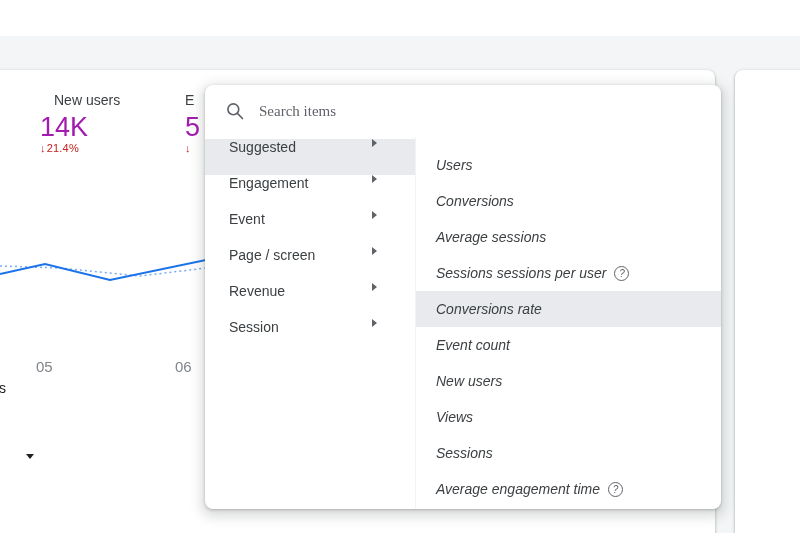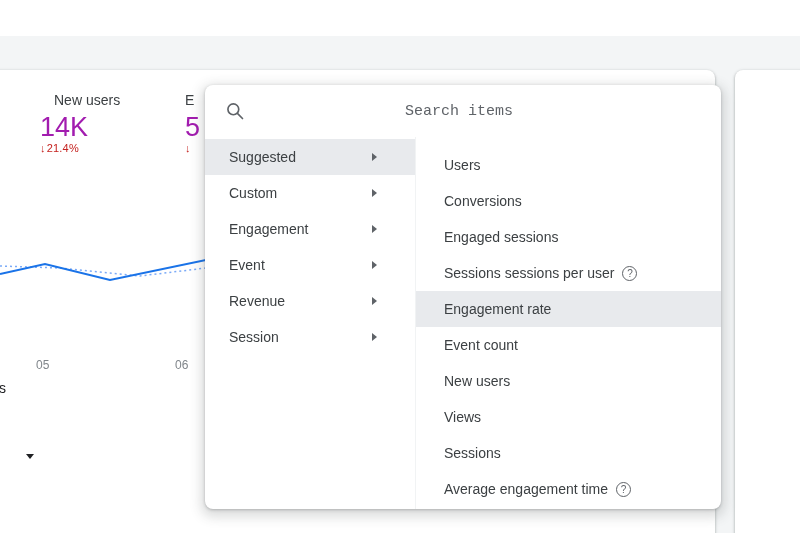--- a/index.html
+++ b/index.html
@@ -24,58 +24,58 @@
     box-shadow:0 1px 2px rgba(60,64,67,.30), 0 1px 3px 1px rgba(60,64,67,.15);
   }
 
   .metric { position:absolute; top:22px; }
   .metric-label { font-size:14px; color:#3c4043; margin-left:14px; margin-bottom:4px; white-space:nowrap; }
   .metric-value { font-size:27px; color:#a21caf; line-height:30px; white-space:nowrap; }
   .metric-change { font-size:11px; color:#c5221f; margin-top:0; letter-spacing:.2px; white-space:nowrap; }
   .metric-change .arrow { font-size:11px; margin-right:1px; }
 
   .chart-svg { position:absolute; left:12px; top:180px; }
-  .x-tick { position:absolute; top:288px; font-size:12px; color:#80868b; }
+  .x-tick { position:absolute; top:288px; font-size:15px; color:#80868b; }
   .frag-text { position:absolute; left:11px; top:310px; font-size:14px; color:#202124; }
   .caret-down {
     position:absolute; left:38px; top:384px; width:0; height:0;
     border-left:4px solid transparent; border-right:4px solid transparent;
     border-top:5px solid #202124;
   }
 
   
   .popup {
     position:absolute; left:205px; top:85px; width:516px; height:424px;
     background:#fff; border-radius:8px; z-index:20;
     box-shadow:0 1px 3px rgba(60,64,67,.30), 0 4px 12px 4px rgba(60,64,67,.18);
     overflow:hidden;
   }
   .search-row { height:52px; display:flex; align-items:center; padding-left:20px; }
   .search-icon { display:flex; margin-right:14px; }
   .search-input { border:none; outline:none; font-size:15px; color:#7f1d1d; width:400px; background:transparent;
-    font-family:Liberation Mono, monospace;text-align:center; }
+    font-family:Liberation Serif, serif; }
   .search-input::placeholder { color:#5f6368; opacity:1; }
 
   .columns { position:absolute; top:52px; left:0; right:0; bottom:0; display:flex; }
   .col-left { width:210px; padding-top:2px; }
   .col-right { flex:1; padding-top:10px; border-left:1px solid #f1f3f4; }
 
   .cat-row {
-    height:36px; display:flex; align-items:center; position:relative;
+    height:36px; display:flex; position:relative;
     padding:0 16px 0 24px; font-size:14px; color:#3c4043; cursor:pointer;
   }
   .cat-row.selected { background:#e8eaed; }
   .chevron {
     position:absolute; right:38px; width:0; height:0;
     border-left:5px solid #5f6368; border-top:4px solid transparent; border-bottom:4px solid transparent;
   }
 
   .item-row {
     height:36px; display:flex; align-items:center; gap:8px;
-    padding:0 16px 0 28px; font-size:14px; color:#3c4043; cursor:pointer;
+    padding:0 16px 0 20px; font-size:14px; color:#3c4043; cursor:pointer;font-style:italic;
   }
   .item-row.highlighted { background:#e8eaed; }
   .help-icon {
     width:15px; height:15px; border:1px solid #5f6368; border-radius:50%;
     color:#5f6368; font-size:10px; line-height:13px;
     display:inline-flex; align-items:center; justify-content:center; flex:0 0 auto;
   }
 </style>
 </head>
 <body>
@@ -127,57 +127,57 @@
   </div>
 
   <div class="columns">
 
     <div class="col-left">
       <div class="cat-row selected">
         <span>Suggested</span>
         <span class="chevron"></span>
       </div>
       <div class="cat-row">
-        <span>Custom</span>
-        <span class="chevron"></span>
-      </div>
-      <div class="cat-row">
         <span>Engagement</span>
         <span class="chevron"></span>
       </div>
       <div class="cat-row">
         <span>Event</span>
+        <span class="chevron"></span>
+      </div>
+      <div class="cat-row">
+        <span>Page / screen</span>
         <span class="chevron"></span>
       </div>
       <div class="cat-row">
         <span>Revenue</span>
         <span class="chevron"></span>
       </div>
       <div class="cat-row">
         <span>Session</span>
         <span class="chevron"></span>
       </div>
     </div>
 
     <div class="col-right">
       <div class="item-row">
         <span>Users</span>
       </div>
       <div class="item-row">
         <span>Conversions</span>
       </div>
       <div class="item-row">
-        <span>Engaged sessions</span>
+        <span>Average sessions</span>
       </div>
       <div class="item-row">
         <span>Sessions sessions per user</span>
         <span class="help-icon">?</span>
       </div>
       <div class="item-row highlighted">
-        <span>Engagement rate</span>
+        <span>Conversions rate</span>
       </div>
       <div class="item-row">
         <span>Event count</span>
       </div>
       <div class="item-row">
         <span>New users</span>
       </div>
       <div class="item-row">
         <span>Views</span>
       </div>

